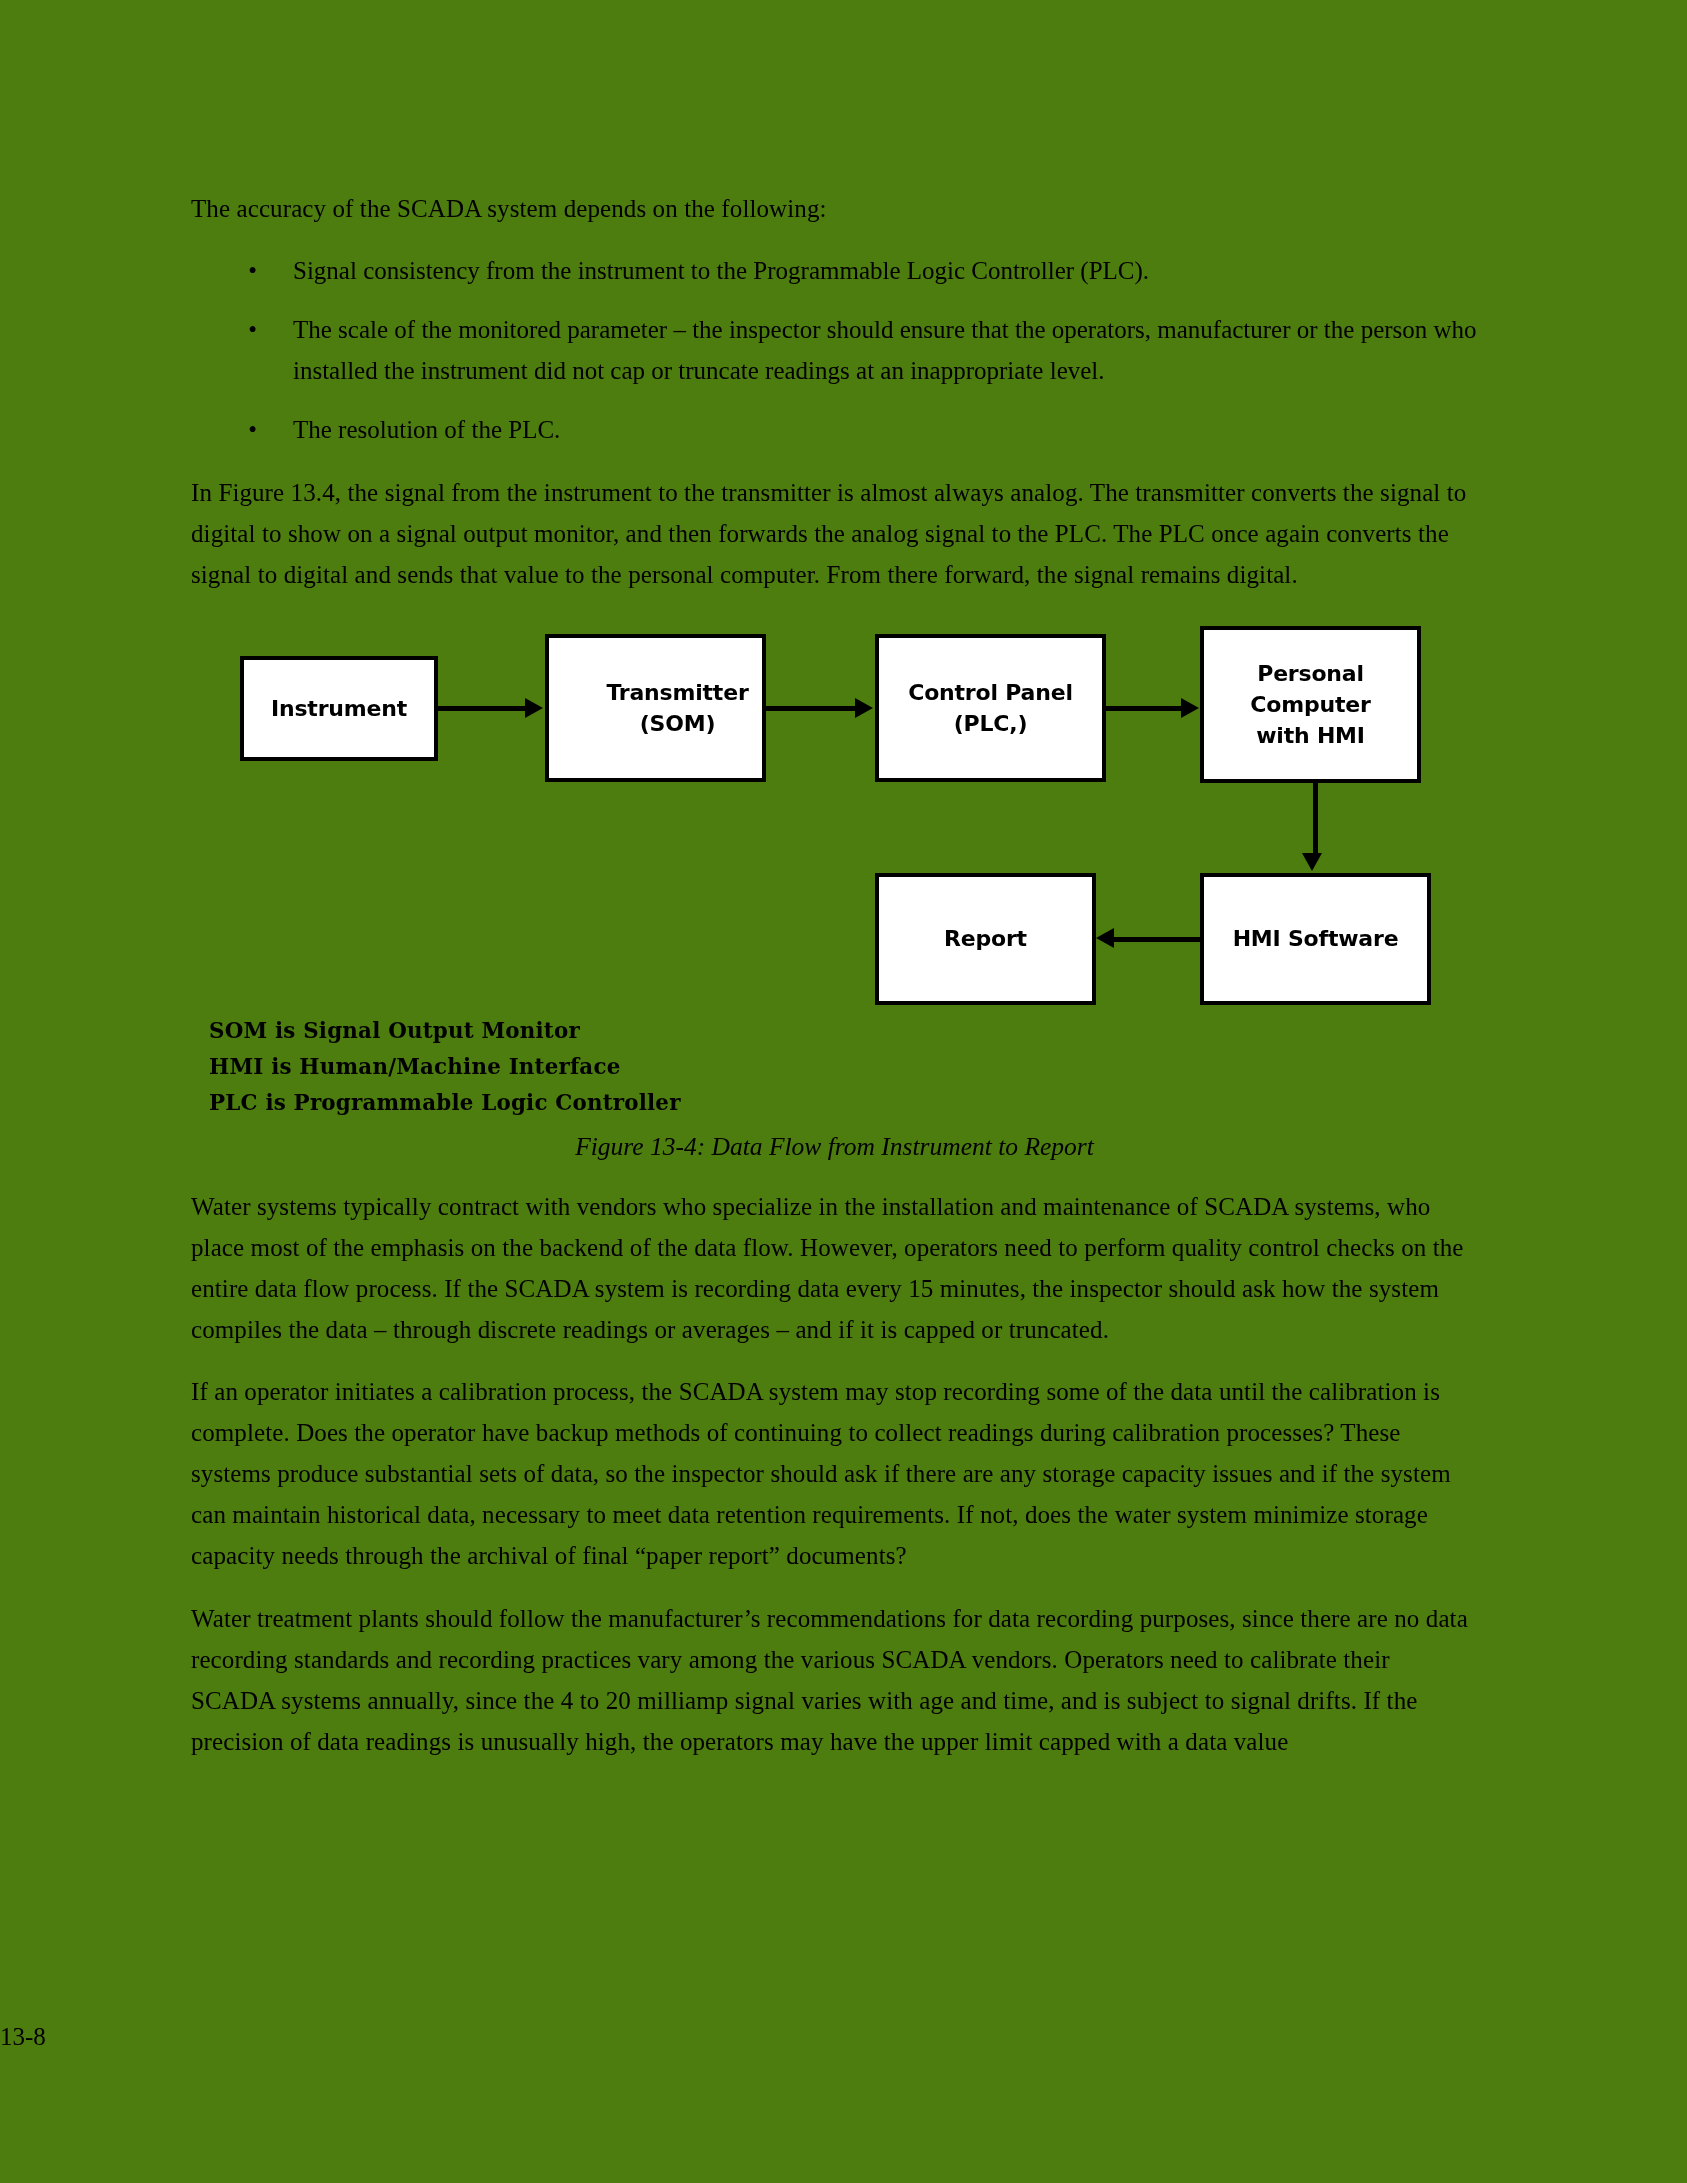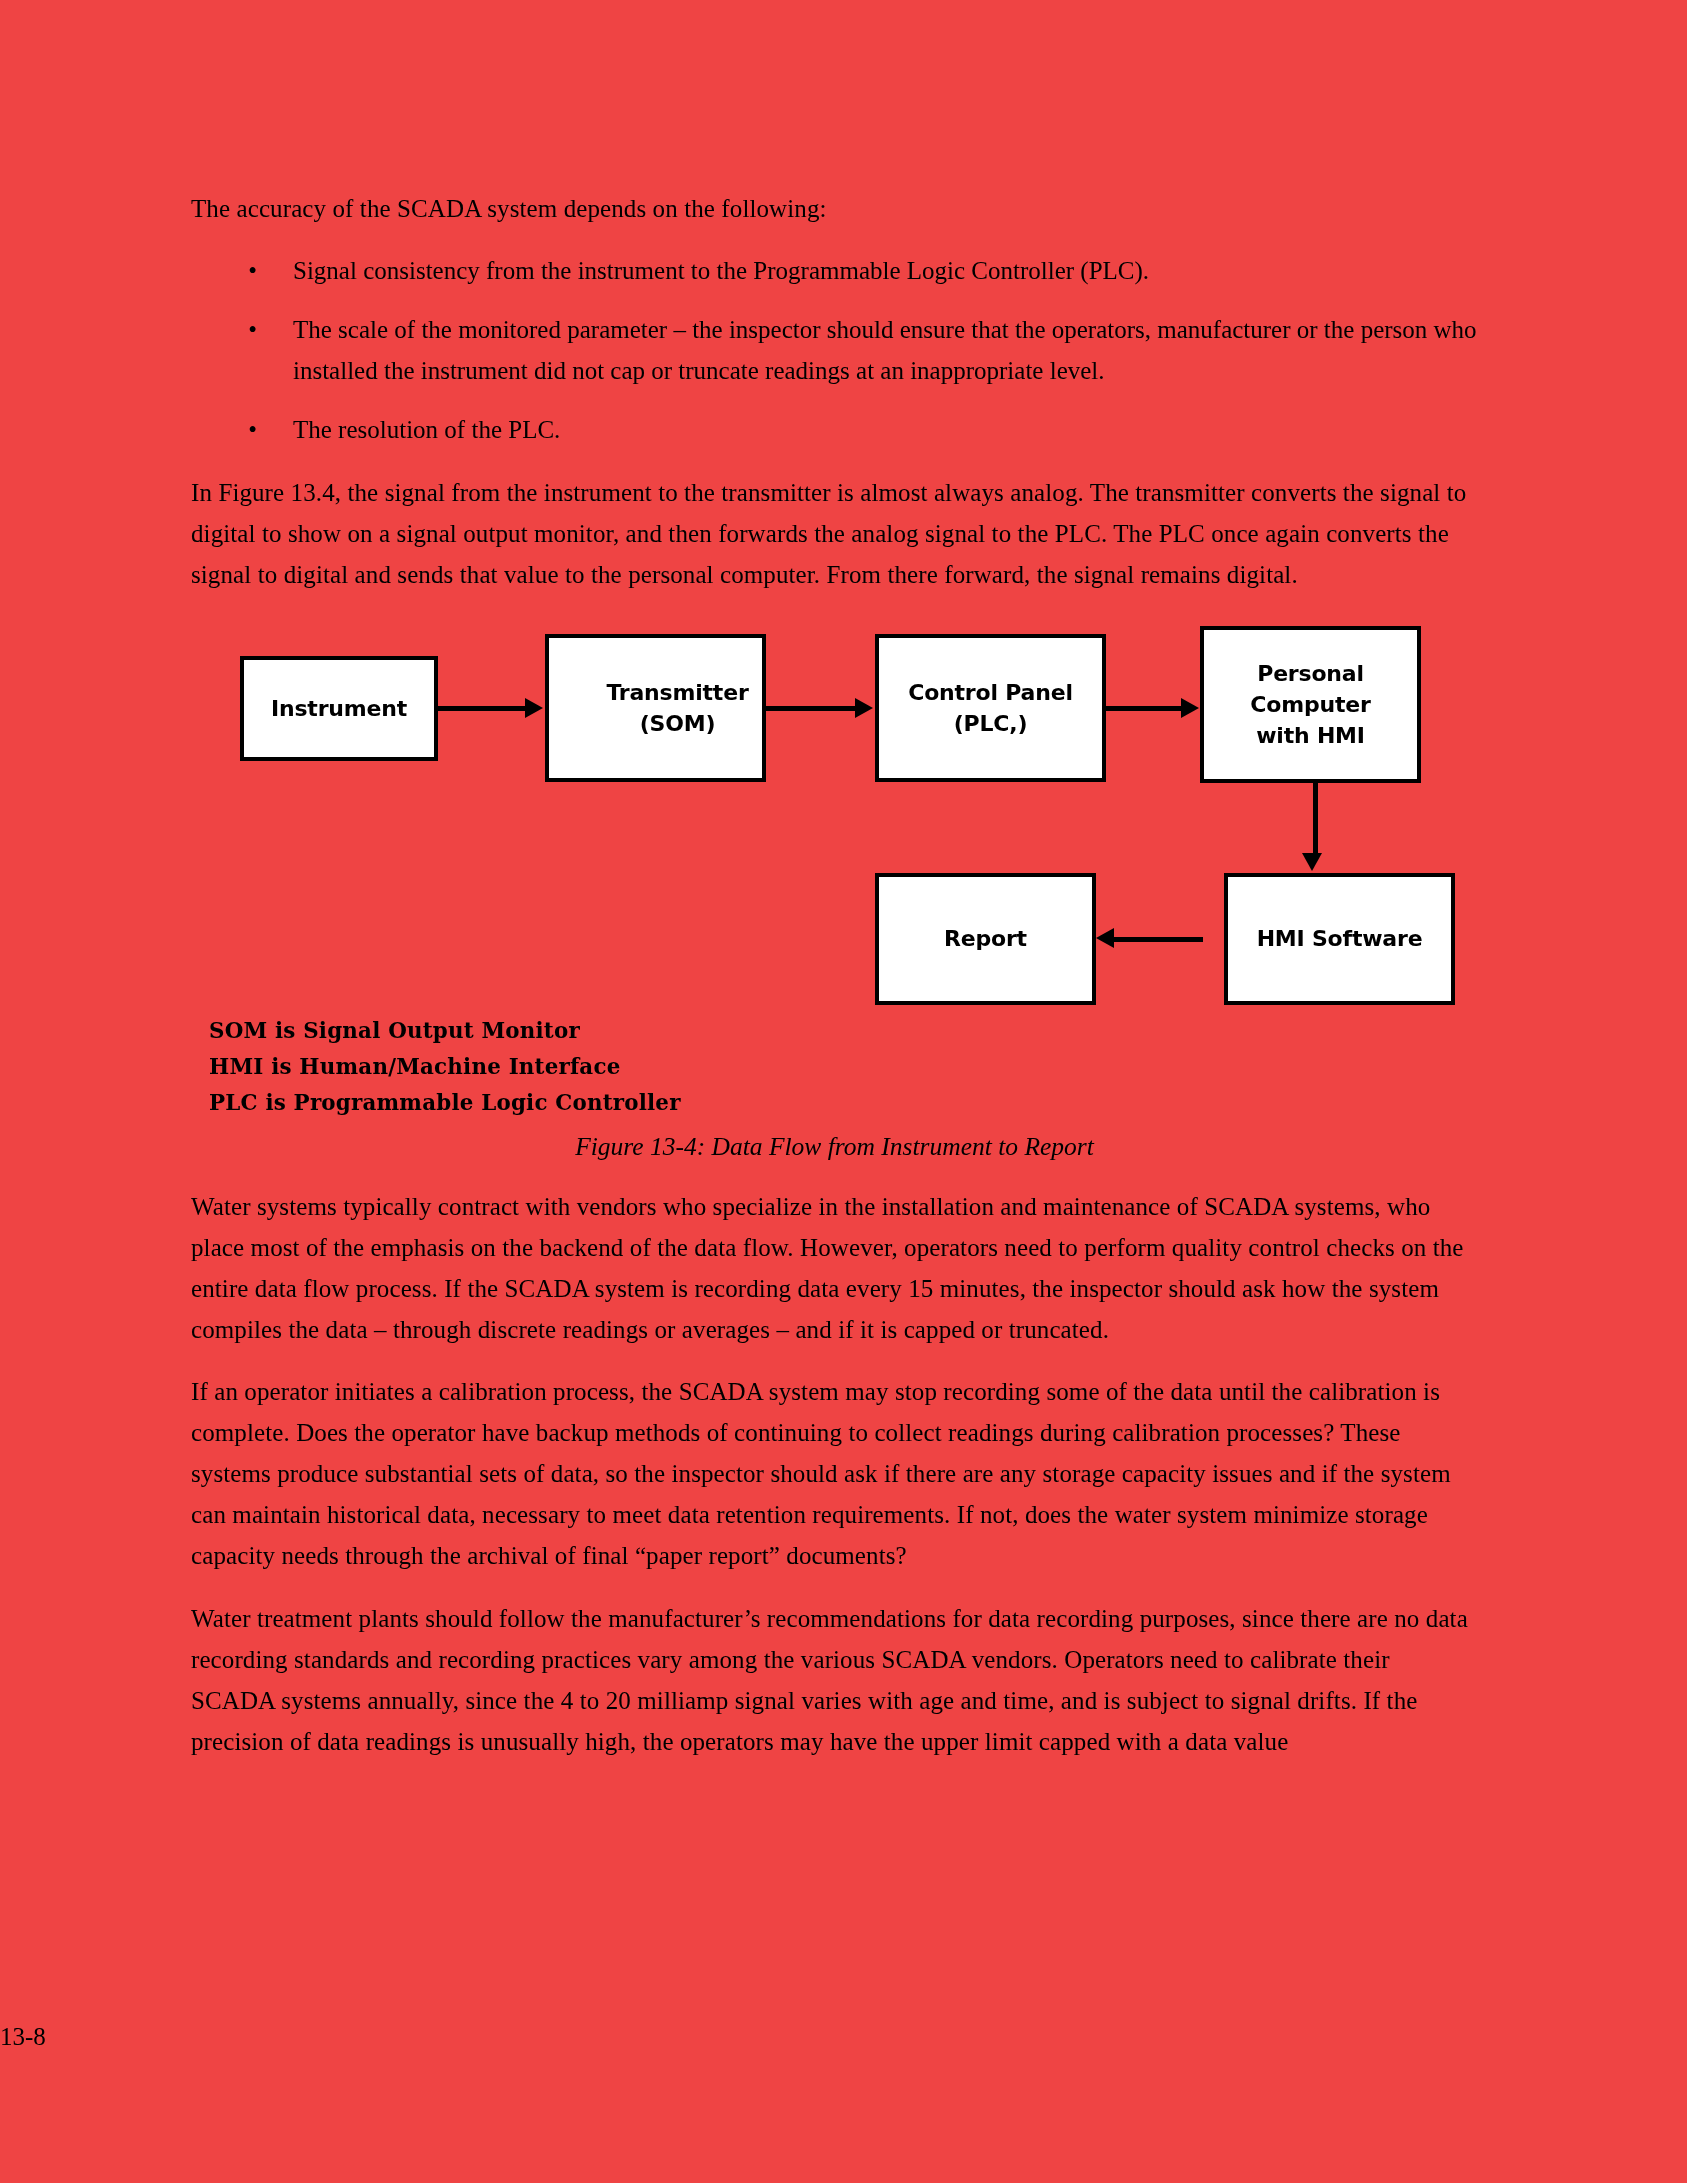--- a/index.html
+++ b/index.html
@@ -4,21 +4,21 @@
 <style>
   html, body {
     margin: 0;
     padding: 0;
     background: #ffffff;
   }
   .page {
     position: relative;
     width: 1687px;
     height: 2183px;
-    background: #ef4444;
+    background: #4d7c0f;
     font-family: "Liberation Serif", "DejaVu Serif", serif;
     color: #000000;
     box-sizing: border-box;
     overflow: hidden;
   }
   .content {
     position: absolute;
     left: 191px;
     top: 188px;
     width: 1287px;
@@ -87,21 +87,21 @@
     color: #000000;
   }
   .node span { display: block; width: 100%; }
 
   
   #node-instrument  { left: 49px;   top: 30px;  width: 198px; height: 105px; }
   #node-transmitter { left: 354px;  top: 8.2px;  width: 221px; height: 148px; padding-left: 44px; }
   #node-control     { left: 684px;  top: 8.2px;  width: 231px; height: 148px; }
   #node-pc          { left: 1009px; top: 0px;   width: 221px; height: 157px; }
   #node-report      { left: 684px;  top: 247px; width: 221px; height: 132px; justify-content: flex-end; }
-  #node-hmi         { left: 1009px; top: 247px; width: 231px; height: 132px; margin-left: 24px; }
+  #node-hmi         { left: 1009px; top: 247px; width: 231px; height: 132px; }
 
   
   .conn {
     position: absolute;
     background: #000000;
   }
   .conn.h { height: 5px; }
   .conn.v { width: 5px; }
   .arrow {
     position: absolute;

